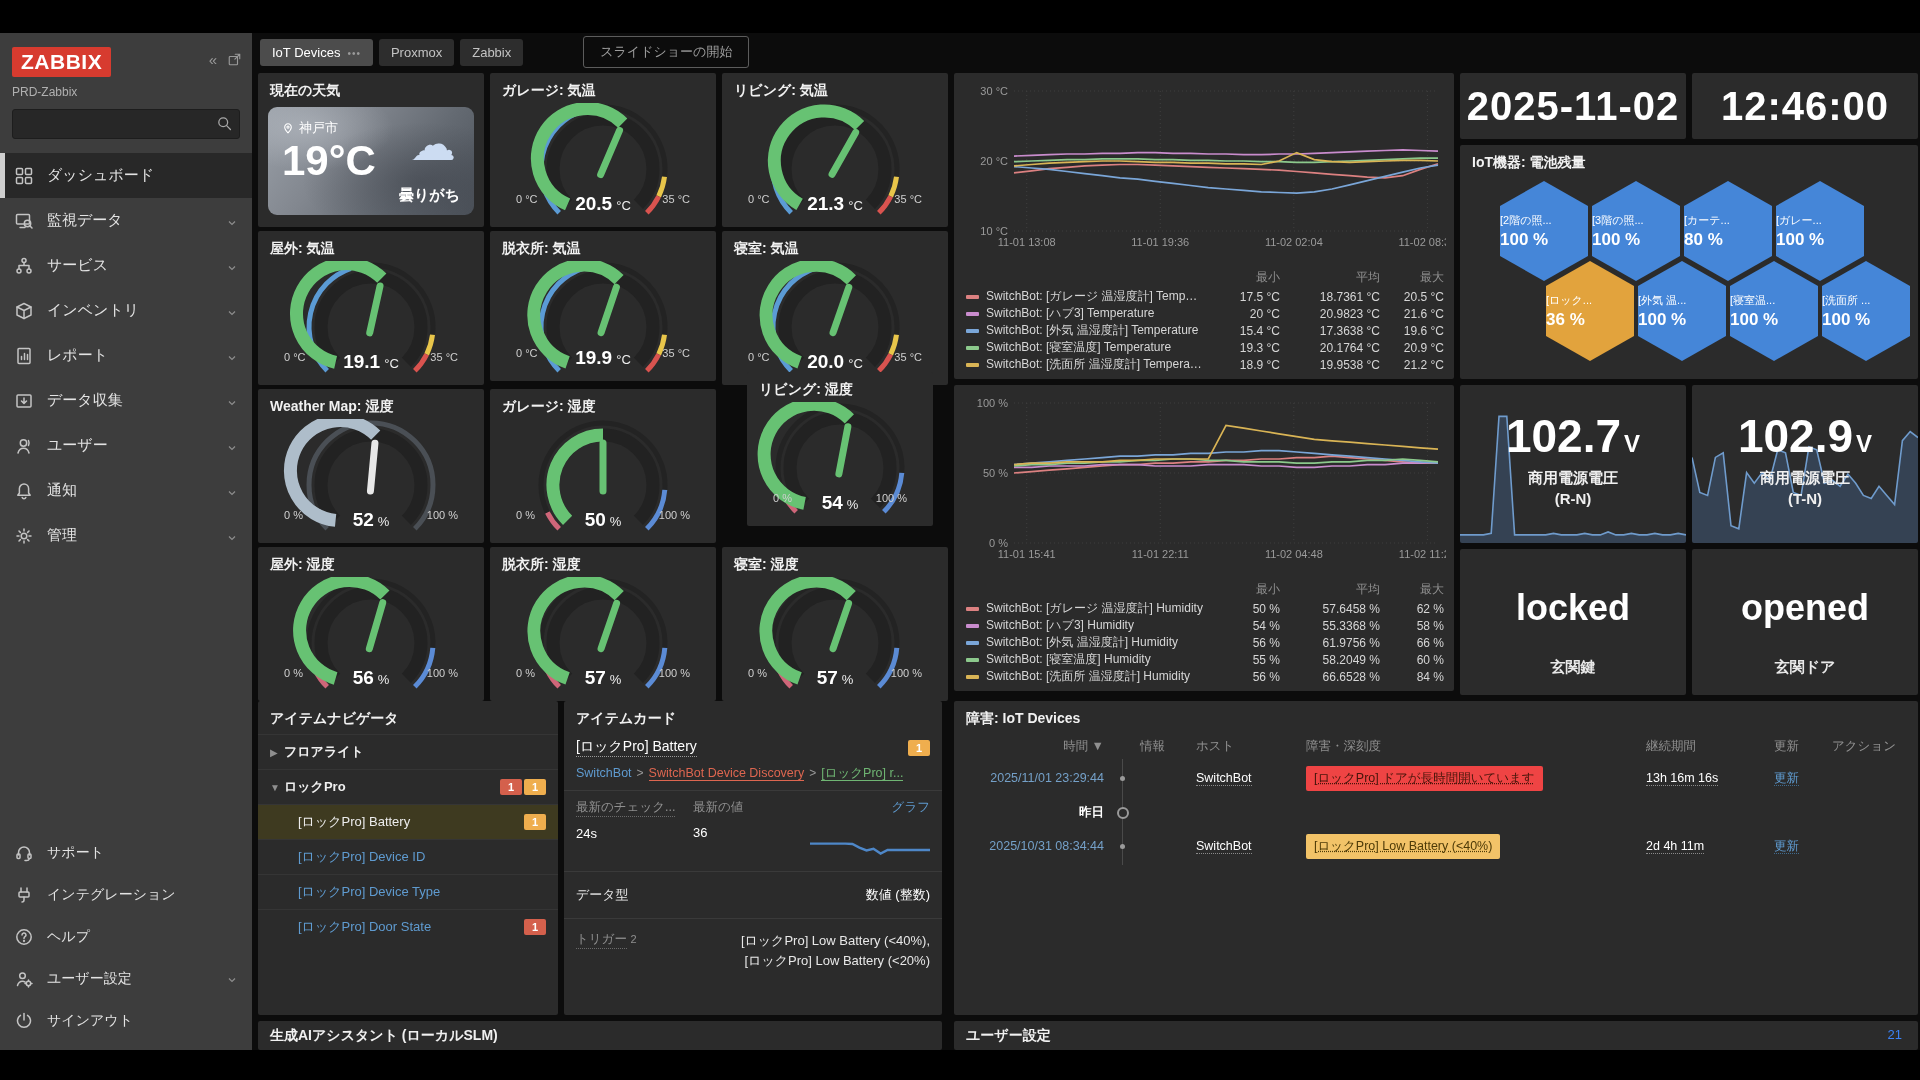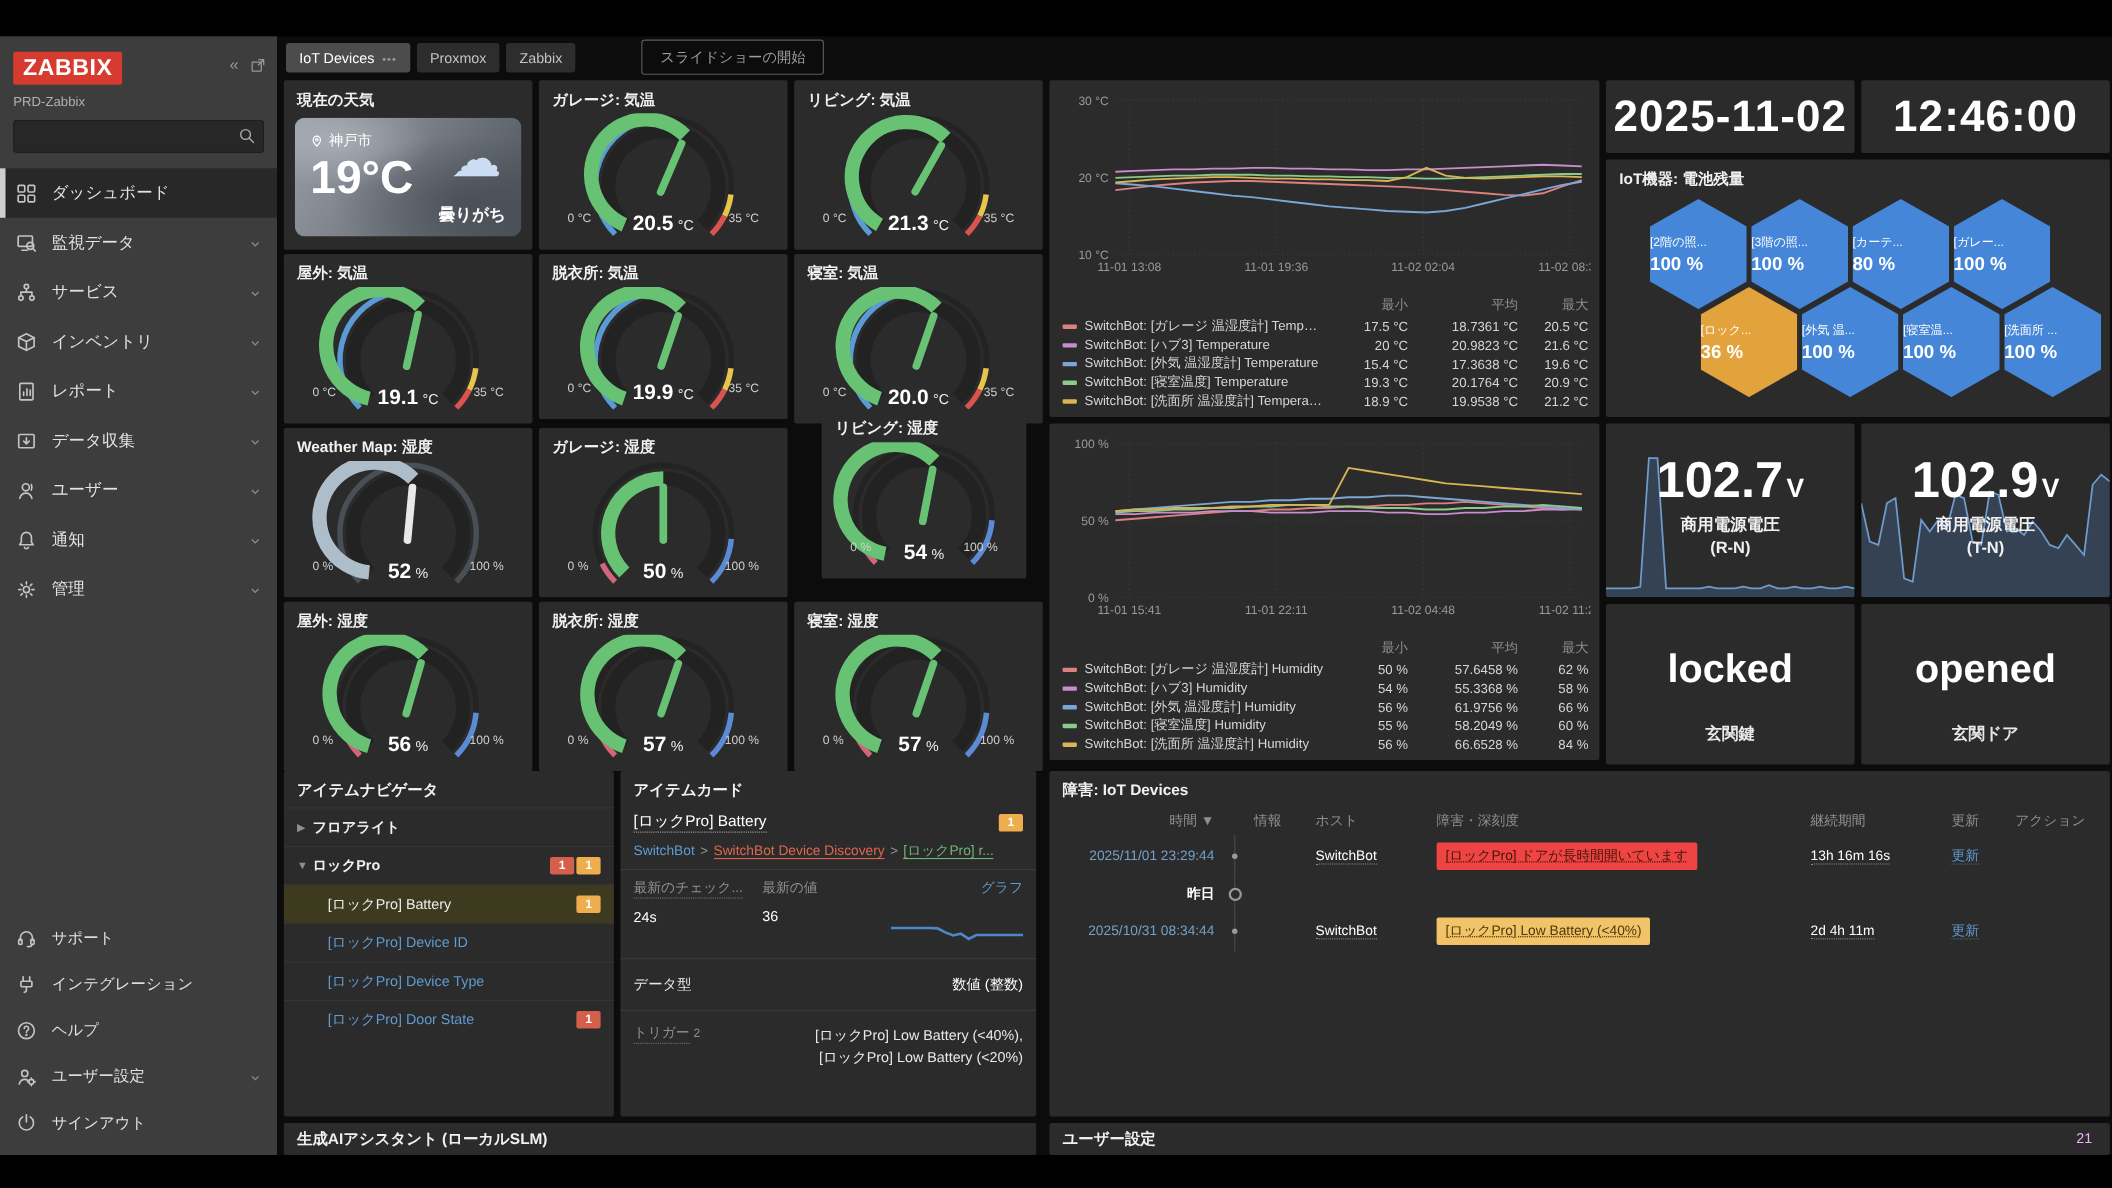--- a/index.html
+++ b/index.html
@@ -118,21 +118,21 @@
               border:2px solid #9a9a9a;background:#2b2b2b;}
   .c-host{color:#fff;}
   .c-host span{border-bottom:1px dotted #8a8a8a;cursor:pointer;}
   .pill{display:inline-block;padding:4px 8px;border-radius:2px;font-size:12.5px;cursor:pointer;}
   .pill.high{background:#ef4444;color:#46150a;}
   .pill.warning{background:#f2c368;color:#4d3a07;}
   .pill u{text-decoration:underline dotted;}
   .c-dur{color:#fff;} .c-dur span{border-bottom:1px dotted #8a8a8a;cursor:pointer;}
   .c-upd a{color:#5f9bd0;border-bottom:1px dotted #3f6a8d;cursor:pointer;}
   .ylabel{font-size:11px;fill:#9a9a9a;} 
-  .count-right{position:absolute;right:16px;top:8px;color:#f0abfc;font-size:13px;}
+  .count-right{position:absolute;right:16px;top:8px;color:#3b82f6;font-size:13px;}
 </style>
 </head>
 <body>
 
 <div class="stage">
 
   <aside class="sidebar">
     <div class="side-head">
       <span class="logo">ZABBIX</span>
       <span class="side-ctrls">

